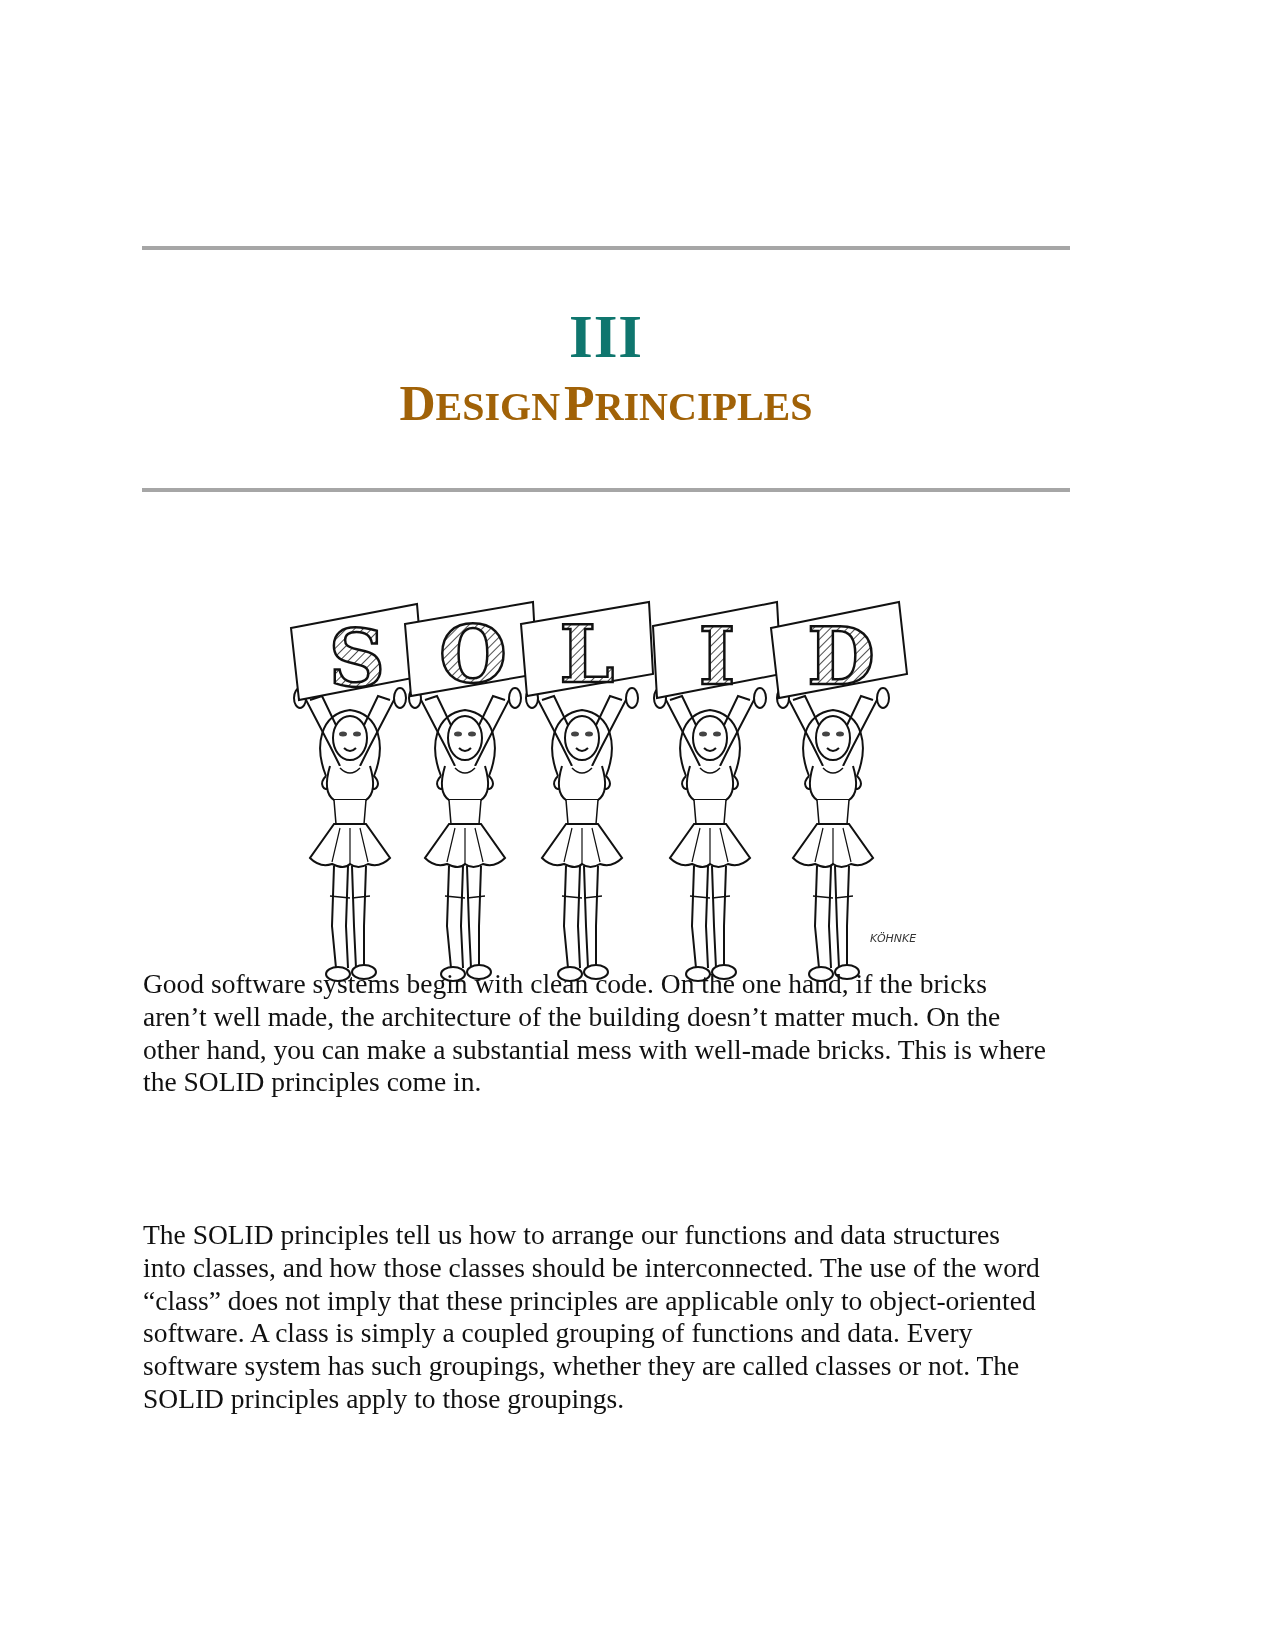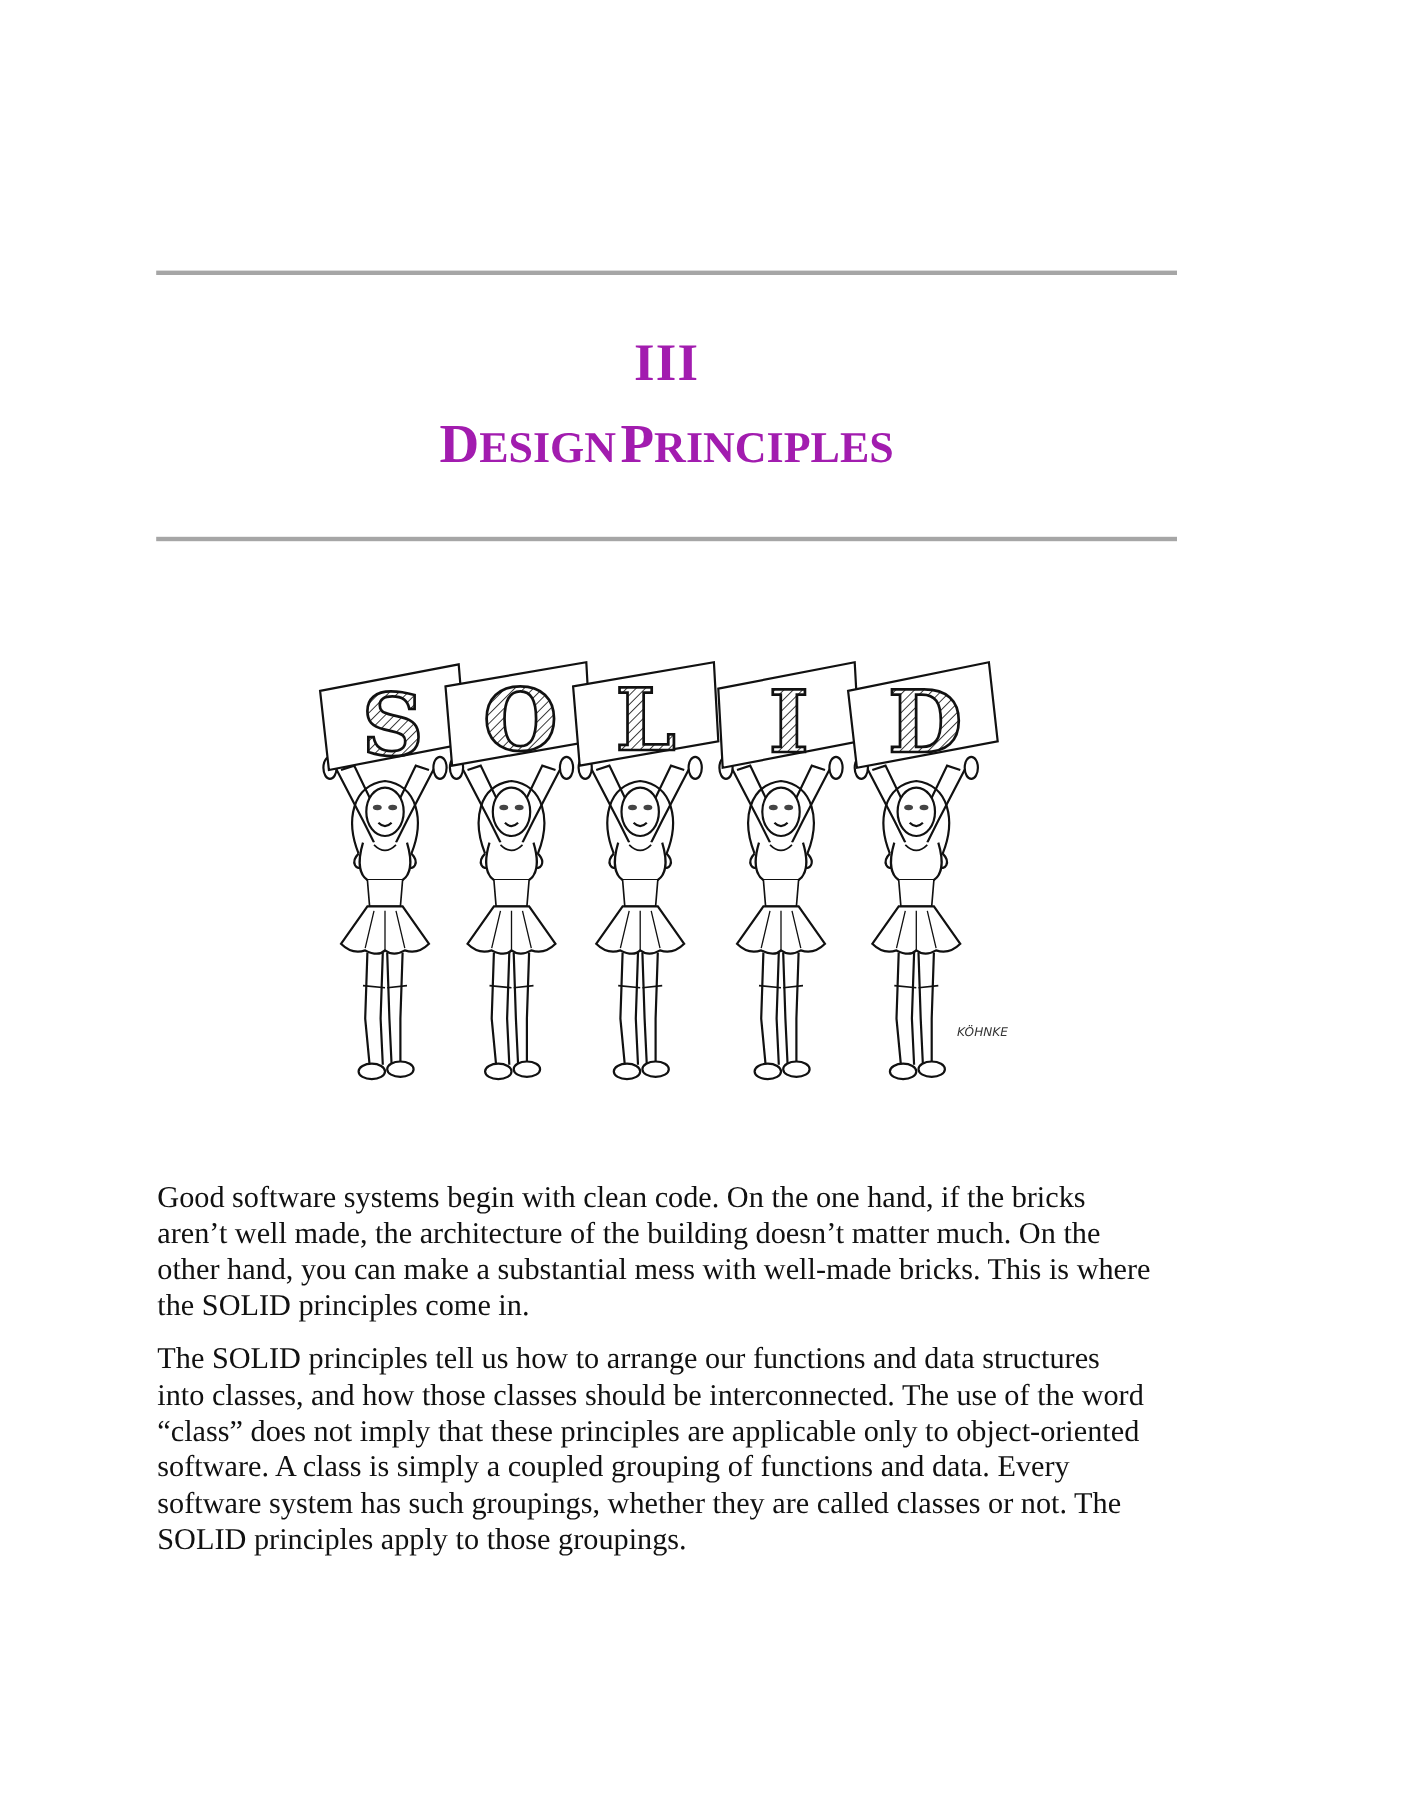--- a/index.html
+++ b/index.html
@@ -2,28 +2,28 @@
 <html><head>
   <meta charset="utf-8">
   <style>
     html, body { margin: 0; padding: 0; background: #ffffff; }
     body { width: 1275px; height: 1650px; position: relative; overflow: hidden;
            font-family: "Liberation Serif", "DejaVu Serif", serif; color: #111; }
     .rule { position: absolute; left: 142px; width: 928px; height: 4px; background: #a6a6a6; }
     .rule.top { top: 246px; }
     .rule.bottom { top: 488px; }
     .part-num { position: absolute; top: 306px; left: 0; width: 1212px; text-align: center;
-                font-size: 48px; font-weight: bold; color: #a21caf; letter-spacing: 1px; line-height: 1; }
+                font-size: 61px; font-weight: bold; color: #0f766e; letter-spacing: 1px; line-height: 1; }
     .part-title { position: absolute; top: 378px; left: 0; width: 1212px; text-align: center;
-                  font-weight: bold; color: #a21caf; line-height: 1; }
+                  font-weight: bold; color: #a16207; line-height: 1; }
     .part-title .big { font-size: 50px; }
     .part-title .small { font-size: 40px; }
     .illustration { position: absolute; left: 285px; top: 596px; width: 640px; height: 400px; }
     .body-text { position: absolute; left: 143px; width: 905px; font-size: 27.5px; line-height: 32.8px; margin: 0; }
-    .p1 { top: 1072px; }
+    .p1 { top: 968px; }
     .p2 { top: 1219px; }
   </style>
 </head>
 <body>
 
 <div class="rule top"></div>
 
 <div class="part-num">III</div>
 
 <div class="part-title">

